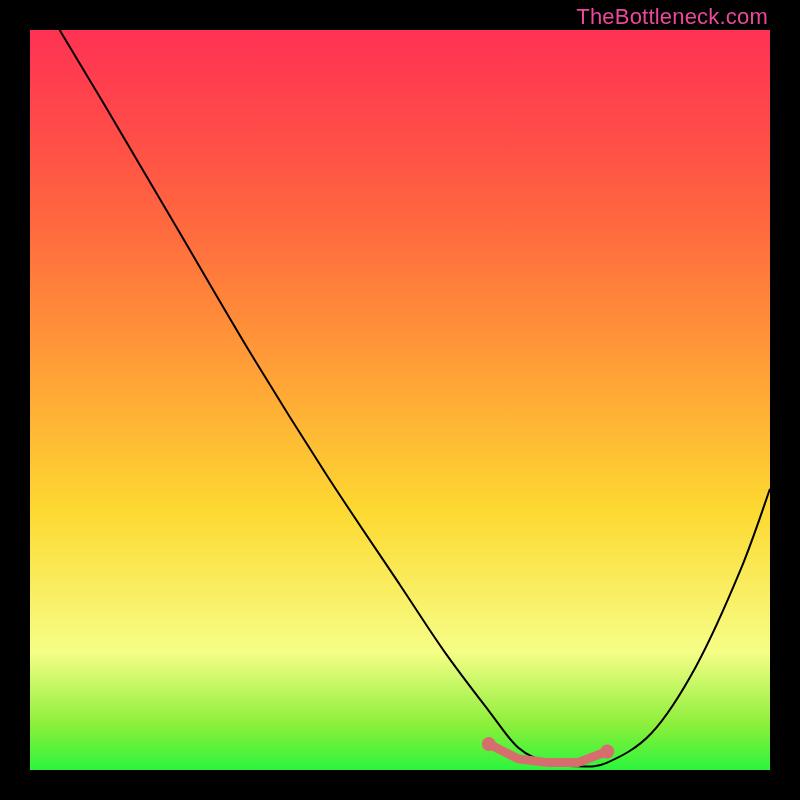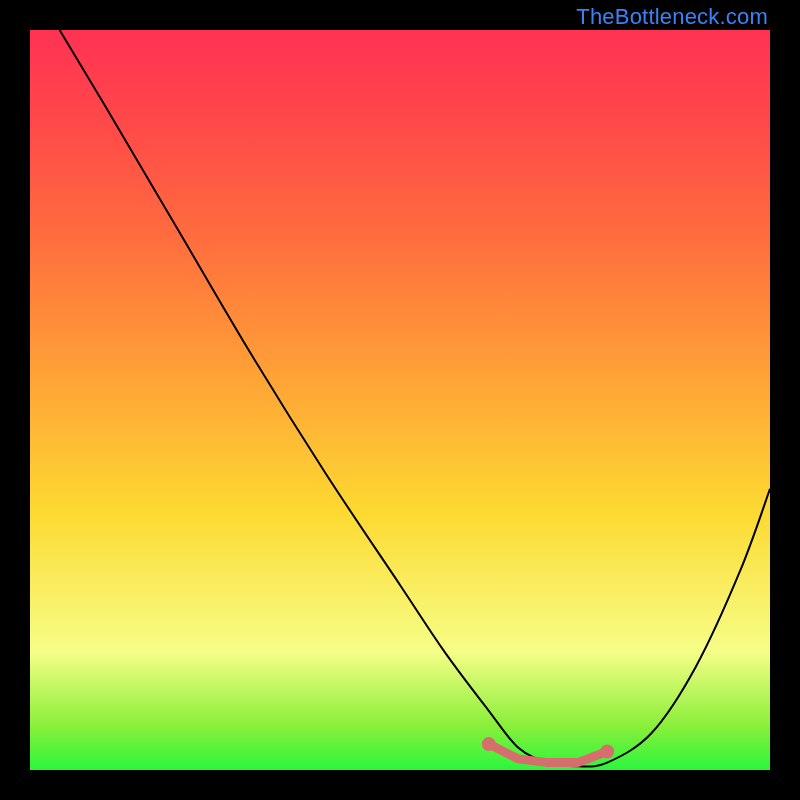--- a/index.html
+++ b/index.html
@@ -26,21 +26,21 @@
       #ff9d37 55%,
       #ff6d3e 72%,
       #ff4c48 86%,
       #ff3253 100%
     );
   }
   .watermark {
     position: absolute;
     top: 4px;
     right: 32px;
-    color: #3b82f6;
+    color: #ec4899;
     font-size: 22px;
     font-weight: 500;
     letter-spacing: 0.2px;
     user-select: none;
   }
   svg.overlay {
     position: absolute;
     left: 0;
     top: 0;
     width: 740px;

